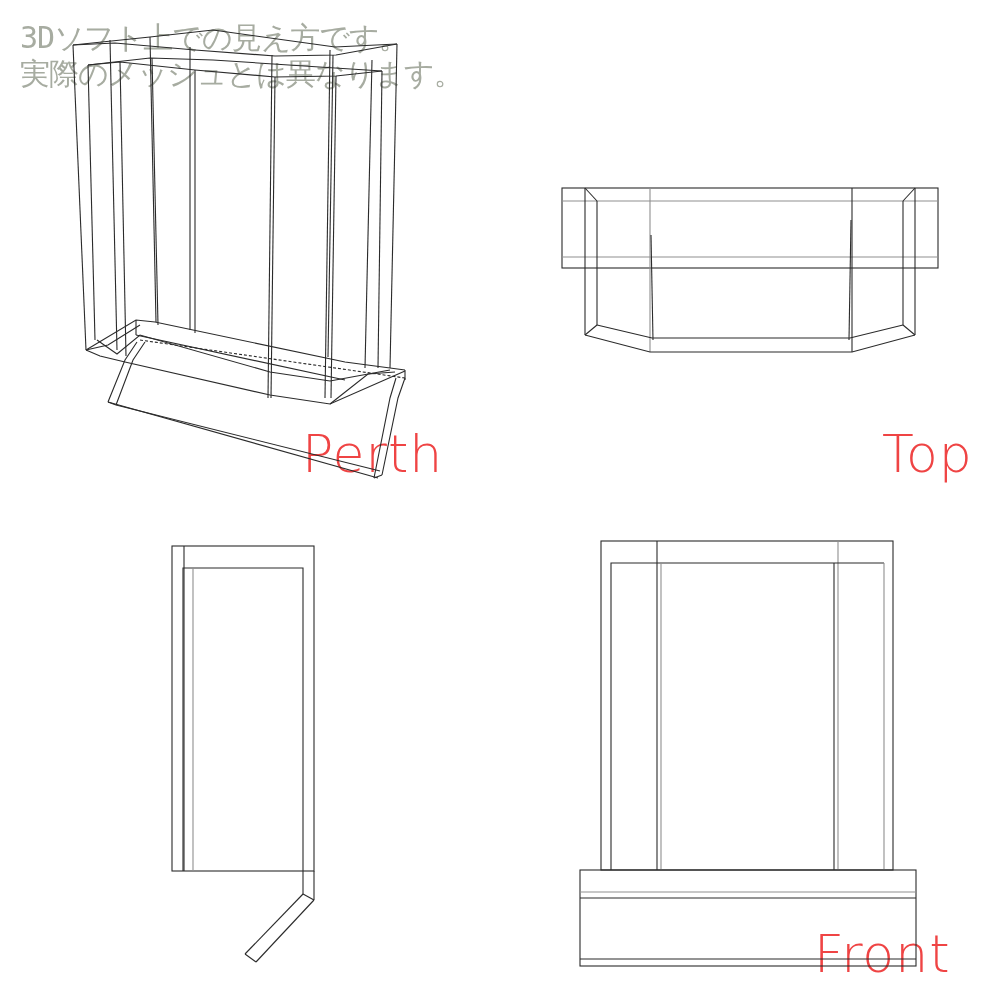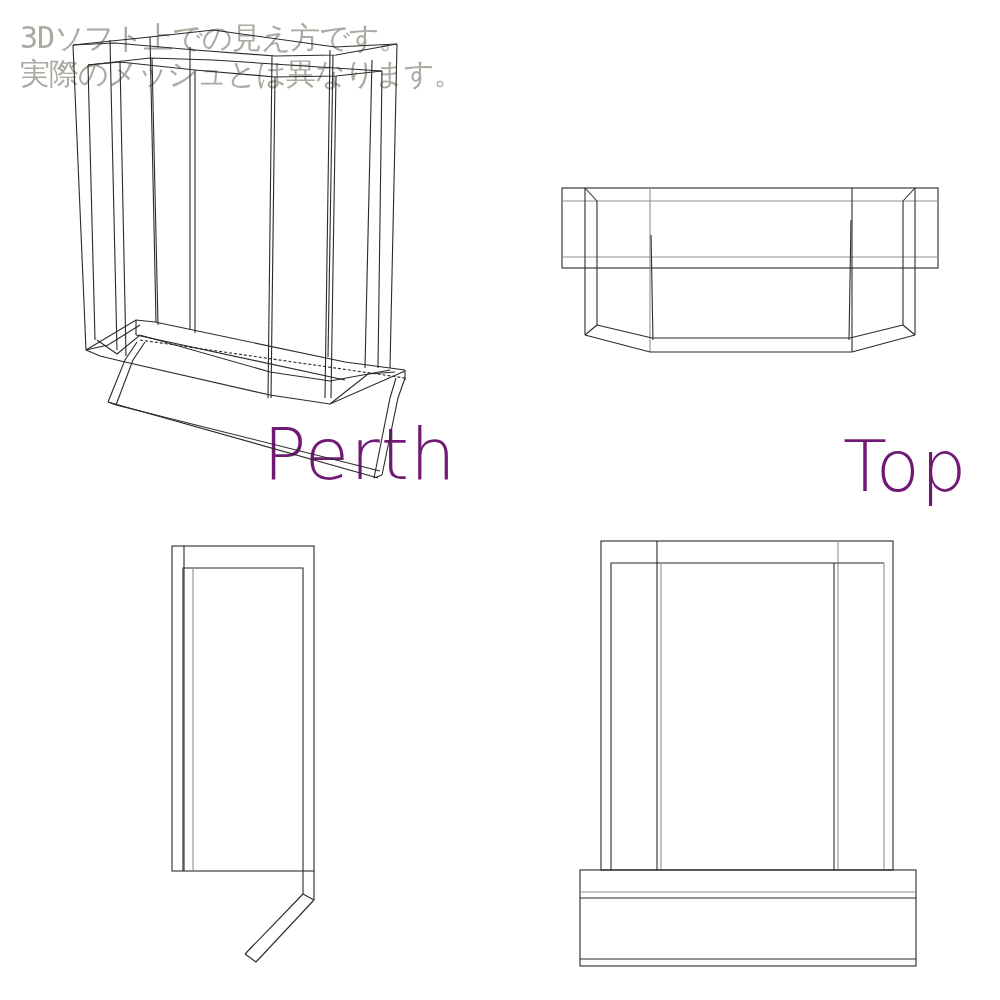--- a/index.html
+++ b/index.html
@@ -8,45 +8,47 @@
   .note {
     position: absolute; left: 20px; top: 20px;
     font-family: "DejaVu Sans Mono", "DejaVu Sans", sans-serif;
     font-size: 30px; line-height: 36px; letter-spacing: -1px;
     color: #a7aca1; z-index: 1; white-space: nowrap;
   }
   .view-label {
     position: absolute;
     font-family: "DejaVu Sans", "Liberation Sans", sans-serif;
     font-weight: 300;
-    font-size: 72px; line-height: 72px;
-    color: #701a75; z-index: 1; white-space: nowrap;
+    font-size: 52px; line-height: 72px;
+    color: #ef4444; z-index: 1; white-space: nowrap;
     letter-spacing: 1px;
+    margin-left: 39px;
   }
   .lbl-perth { left: 263px; top: 418px; }
-  .lbl-top   { left: 843px; top: 430px; }
+  .lbl-top   { left: 843px; top: 418px; }
   .lbl-side  { left: 316px; top: 918px; }
   .lbl-front { left: 775px; top: 918px; }
   svg.wire { position: absolute; left: 0; top: 0; z-index: 2; }
   svg.wire .l  { stroke: #2b2b2b; stroke-width: 1.1; fill: none; }
   svg.wire .g  { stroke: #8f8f8f; stroke-width: 1.1; fill: none; }
   svg.wire .d  { stroke: #2b2b2b; stroke-width: 1.1; fill: none; stroke-dasharray: 3 2; }
 </style>
 </head>
 <body>
 
 <div class="canvas">
 
   <div class="note">
     <div>3Dソフト上での見え方です。</div>
     <div>実際のメッシュとは異なります。</div>
   </div>
 
   <div class="view-label lbl-perth">Perth</div>
   <div class="view-label lbl-top">Top</div>
+  <div class="view-label lbl-front">Front</div>
 
   <svg class="wire" width="1000" height="1000" viewBox="0 0 1000 1000">
 
     <g>
 
       <polyline class="l" points="73,45 150,37 213,30 335,47 397,44"></polyline>
       <polyline class="l" points="73,45 115,43 195,50 275,56 336,55 397,44"></polyline>
 
       <polyline class="l" points="88,65 150,58 213,60 335,68 382,71"></polyline>
       <polyline class="l" points="88,65 120,62 195,70 275,77 336,76 382,71"></polyline>

